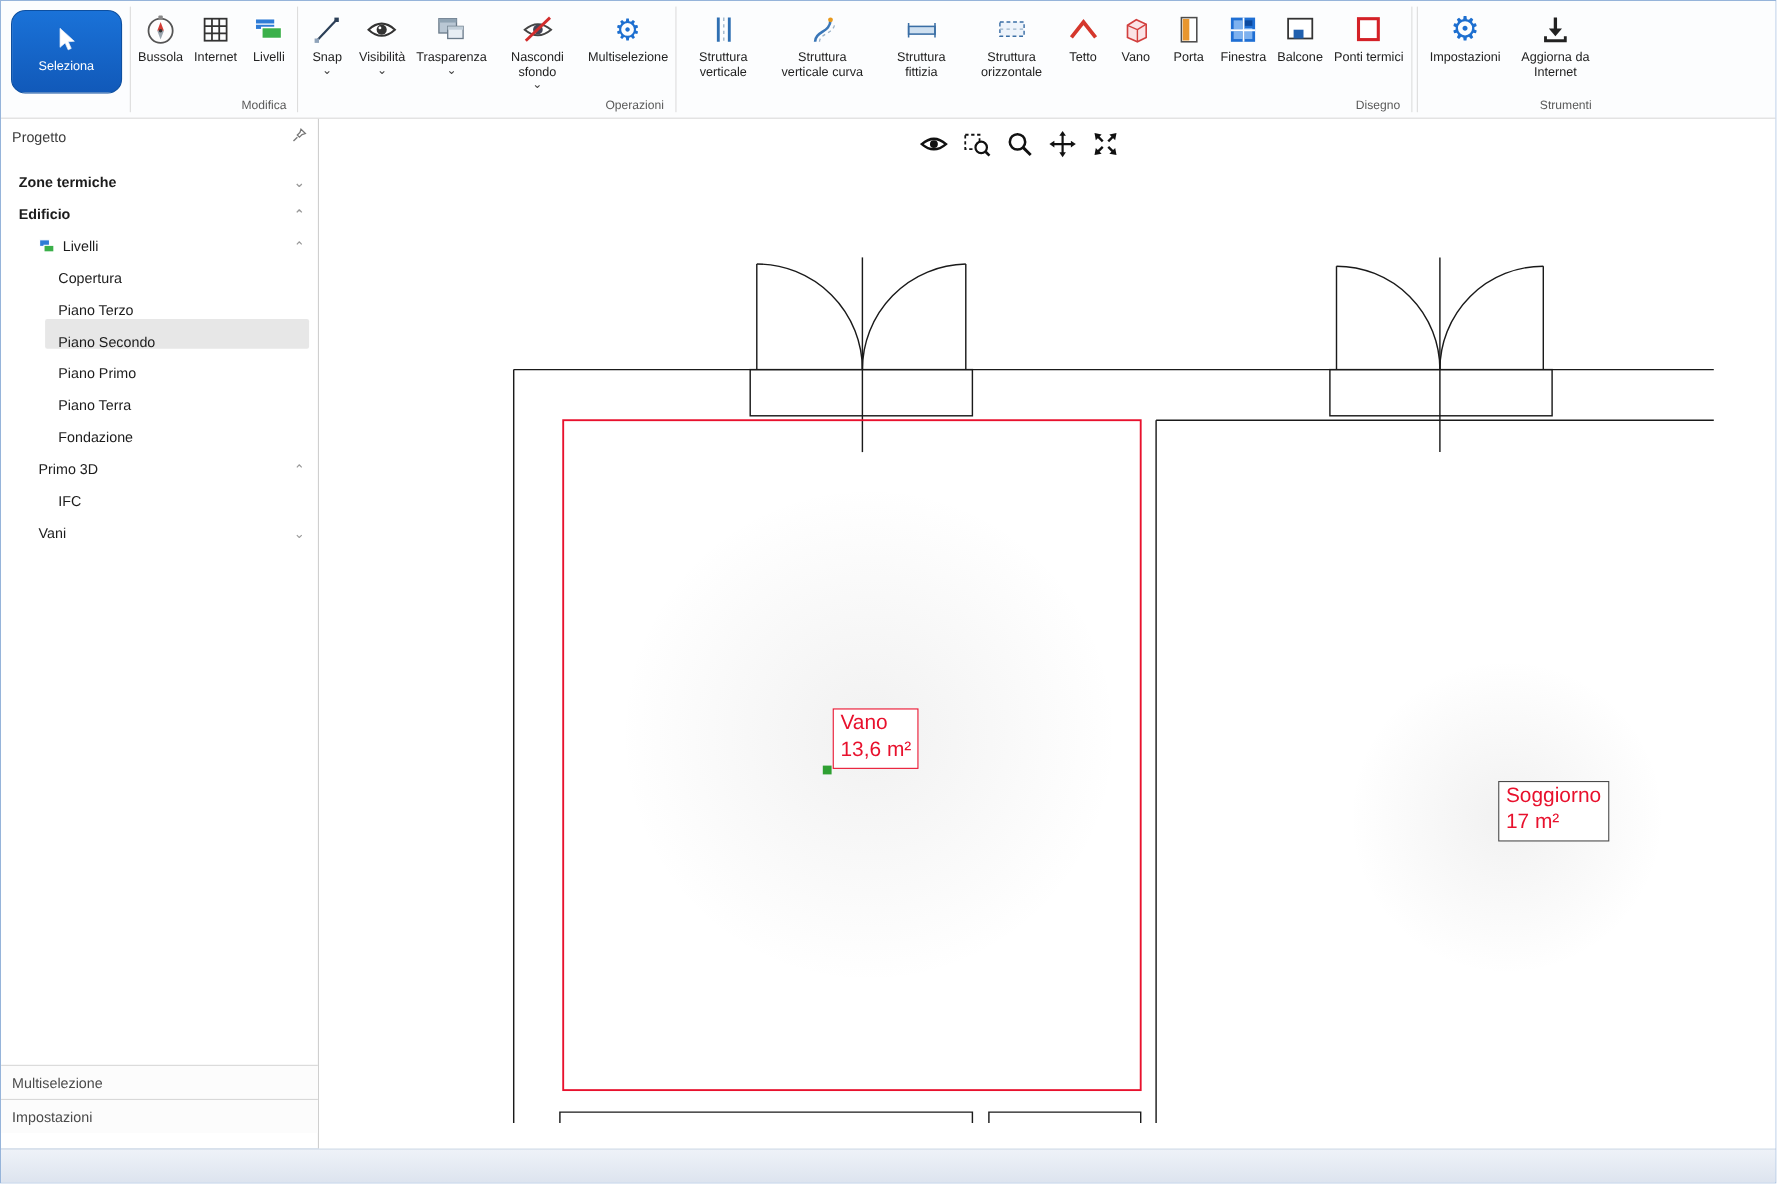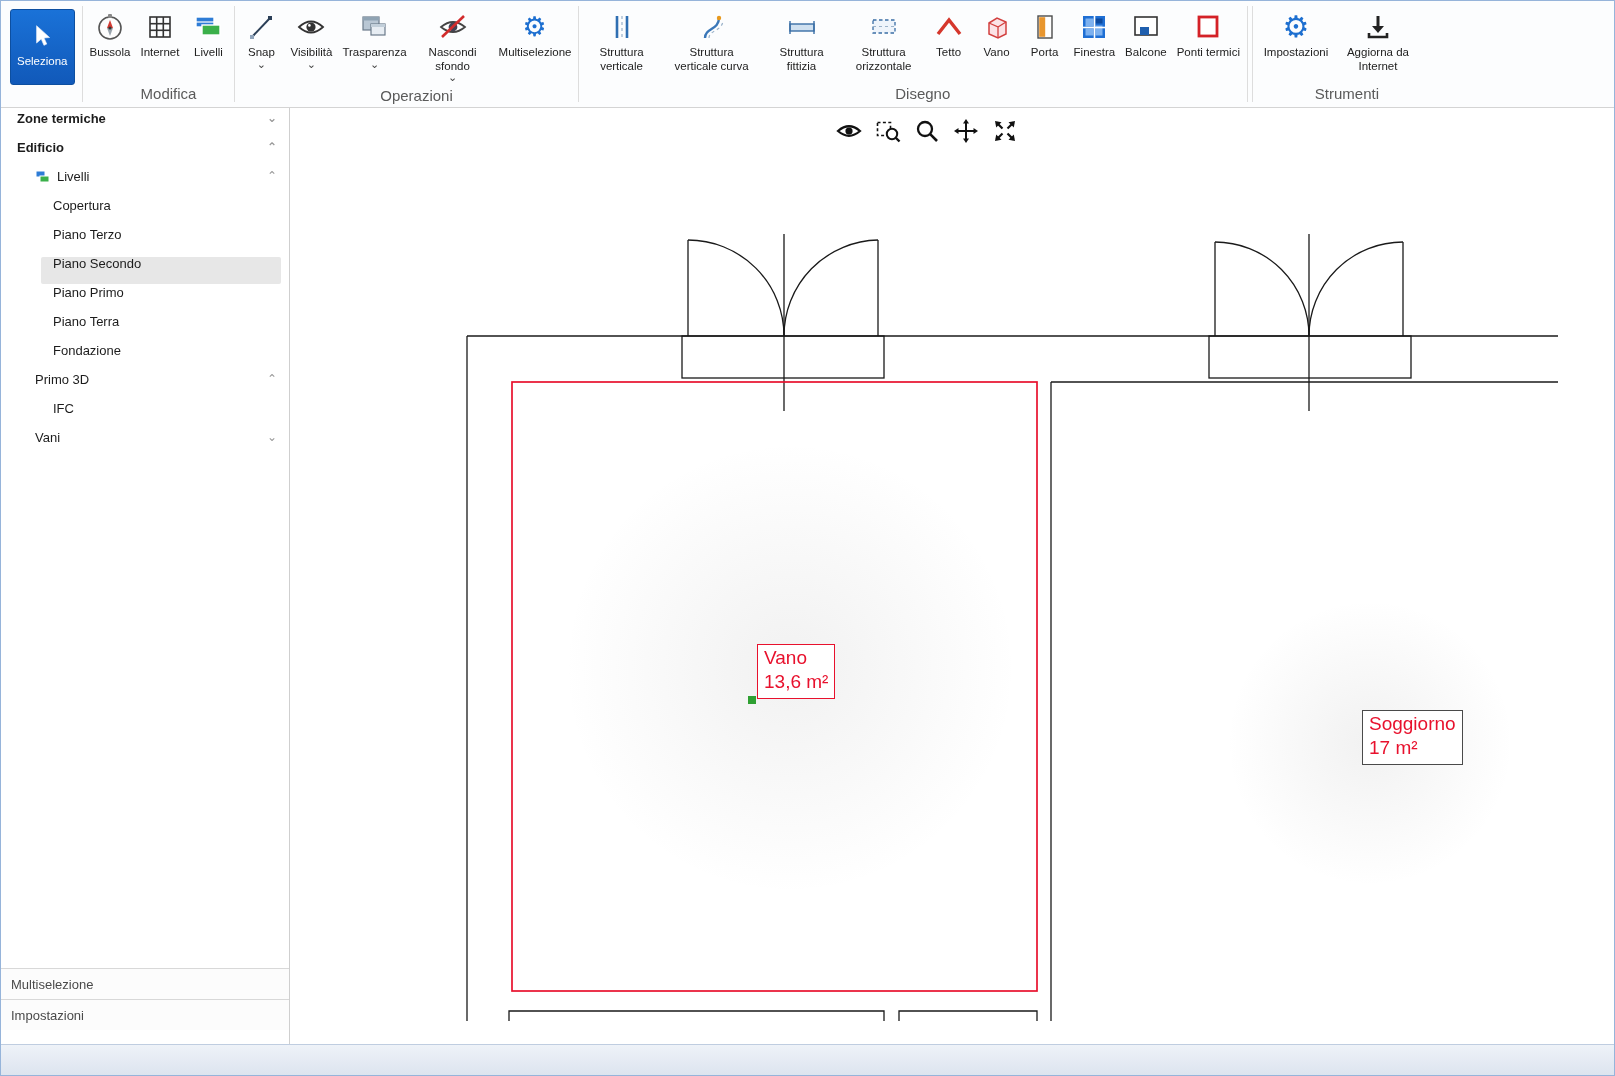--- a/index.html
+++ b/index.html
@@ -4,40 +4,40 @@
 <style>
   * { margin:0; padding:0; box-sizing:border-box; font-family:"Liberation Sans","DejaVu Sans",sans-serif; }
   html,body { width:1615px; height:1076px; }
   body { background:#fff; overflow:hidden; }
   .window { width:1615px; height:1076px; border:1px solid #96b4da; display:flex; flex-direction:column; background:#fff; }
 
   
   .ribbon { height:107px; background:#fcfdfe; border-bottom:1px solid #d4d4d4; display:flex; align-items:stretch; padding:0 4px; }
   .rgroup { display:flex; flex-direction:column; }
   .rbtns { flex:1; display:flex; align-items:flex-start; padding-top:5px; }
-  .rcaption { font-size:15px; color:#5a5a5a; text-align:center; padding:1px 8px 5px; white-space:nowrap;margin-left:20px; }
+  .rcaption { font-size:11px; color:#5a5a5a; text-align:right; padding:1px 8px 5px; white-space:nowrap;margin-left:20px; }
   .vsep { width:1px; background:#ddd; margin:5px 2px; }
   .rbtn { display:flex; flex-direction:column; align-items:center; gap:2px; background:transparent; border:1px solid transparent; padding:3px 4px; min-width:48px; cursor:pointer; }
   .rbtn .ricon { height:34px; display:flex; align-items:center; justify-content:center; }
   .rbtn .rlabel { font-size:11.5px; color:#222; line-height:1.18; text-align:center; max-width:72px; }
   .rbtn .rlabel.wlg { max-width:88px; }
   .rbtn.wide { min-width:82px; }
   .chev { font-size:11px; color:#444; line-height:.7; margin-top:-1px; }
-  .rbtn.primary { background:linear-gradient(#1a72d8,#1159b9); border:1px solid #0d4fa0; border-radius:3px; margin:3px 5px 0 5px; padding:9px 6px 6px; height:76px; min-width:62px; }
+  .rbtn.primary { background:linear-gradient(#1a72d8,#1159b9); border:1px solid #0d4fa0; border-radius:13px; margin:3px 5px 0 5px; padding:9px 24px 6px; height:76px; min-width:62px; }
   .rbtn.primary .rlabel { color:#fff; }
   .gear { font-size:27px; color:#1d6fd0; line-height:1; }
 
   
   .main { flex:1; display:flex; min-height:0; }
 
   
   .sidebar { width:289px; border-right:1px solid #cfcfcf; display:flex; flex-direction:column; background:#fff; padding-bottom:14px; }
   .sb-header { height:33px; flex:0 0 33px; display:flex; align-items:center; justify-content:space-between; padding:0 10px; color:#3c3c3c; font-size:13px; }
   .tree { flex:1; overflow:hidden; padding-top:3px; }
-  .trow { height:29px; display:flex; align-items:flex-start; padding-right:12px; font-size:13px; color:#1c1c1c; position:relative; cursor:pointer; z-index:0; }
+  .trow { height:29px; display:flex; align-items:flex-end; padding-right:12px; font-size:13px; color:#1c1c1c; position:relative; cursor:pointer; z-index:0; }
   .trow .chevr { margin-left:auto; color:#9a9a9a; font-size:12px; }
   .ind0 { padding-left:16px; font-weight:bold; }
   .ind1 { padding-left:34px; }
   .ind2 { padding-left:52px; }
   .trow.selected::before { content:""; position:absolute; left:40px; right:8px; top:1px; bottom:1px; background:#e7e7e7; border-radius:2px; z-index:-1; }
   .ticon { margin-right:7px; display:inline-flex; }
 
   .sb-panel { height:31px; flex:0 0 31px; border-top:1px solid #d8d8d8; display:flex; align-items:center; padding:0 10px; font-size:13px; color:#4a4a4a; background:#fcfcfc; cursor:pointer; }
 
   
@@ -310,20 +310,29 @@
         </button>
       </div>
       <div class="rcaption">Strumenti</div>
     </div>
 
   </div>
 
   <div class="main">
 
     <div class="sidebar">
+      <div class="sb-header">
+        <span>Progetto</span>
+        <span>
+          <svg width="14" height="14" viewBox="0 0 14 14">
+              <path d="M8.6 1.4 L12.6 5.4 L9.6 6.3 L7.2 8.7 L5.3 6.8 L7.7 4.4 Z" fill="none" stroke="#777" stroke-width="1.2"></path>
+              <line x1="5.3" y1="8.7" x2="1.8" y2="12.2" stroke="#777" stroke-width="1.2"></line>
+            </svg>
+        </span>
+      </div>
 
       <div class="tree">
         <div class="trow ind0">
           <span>Zone termiche</span>
           <span class="chevr">⌄</span>
         </div>
         <div class="trow ind0">
           <span>Edificio</span>
           <span class="chevr">⌃</span>
         </div>

